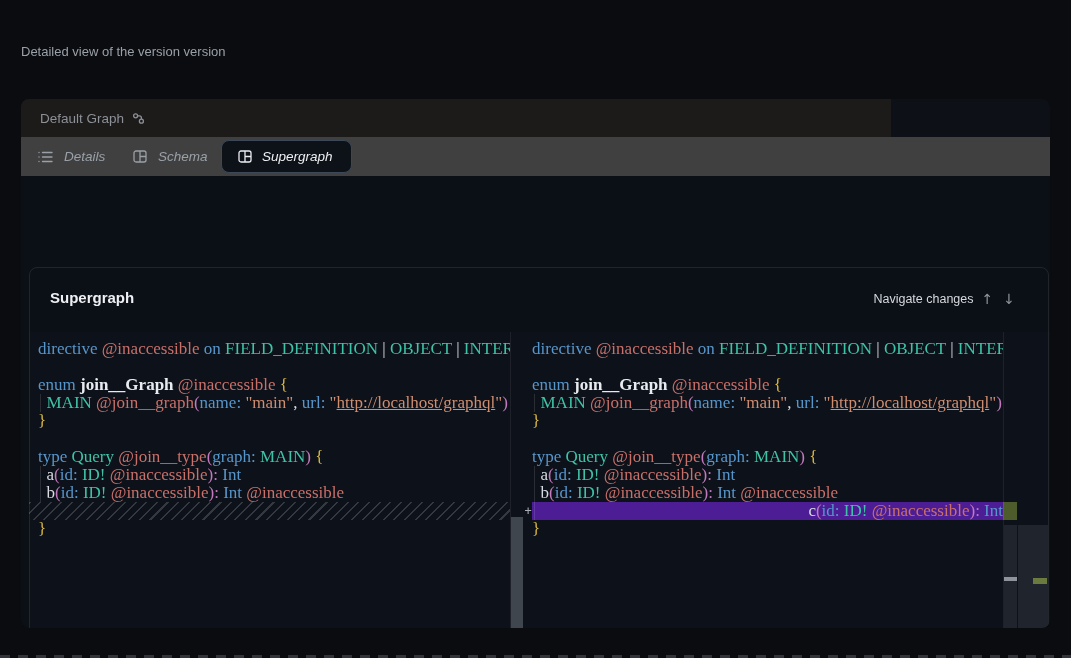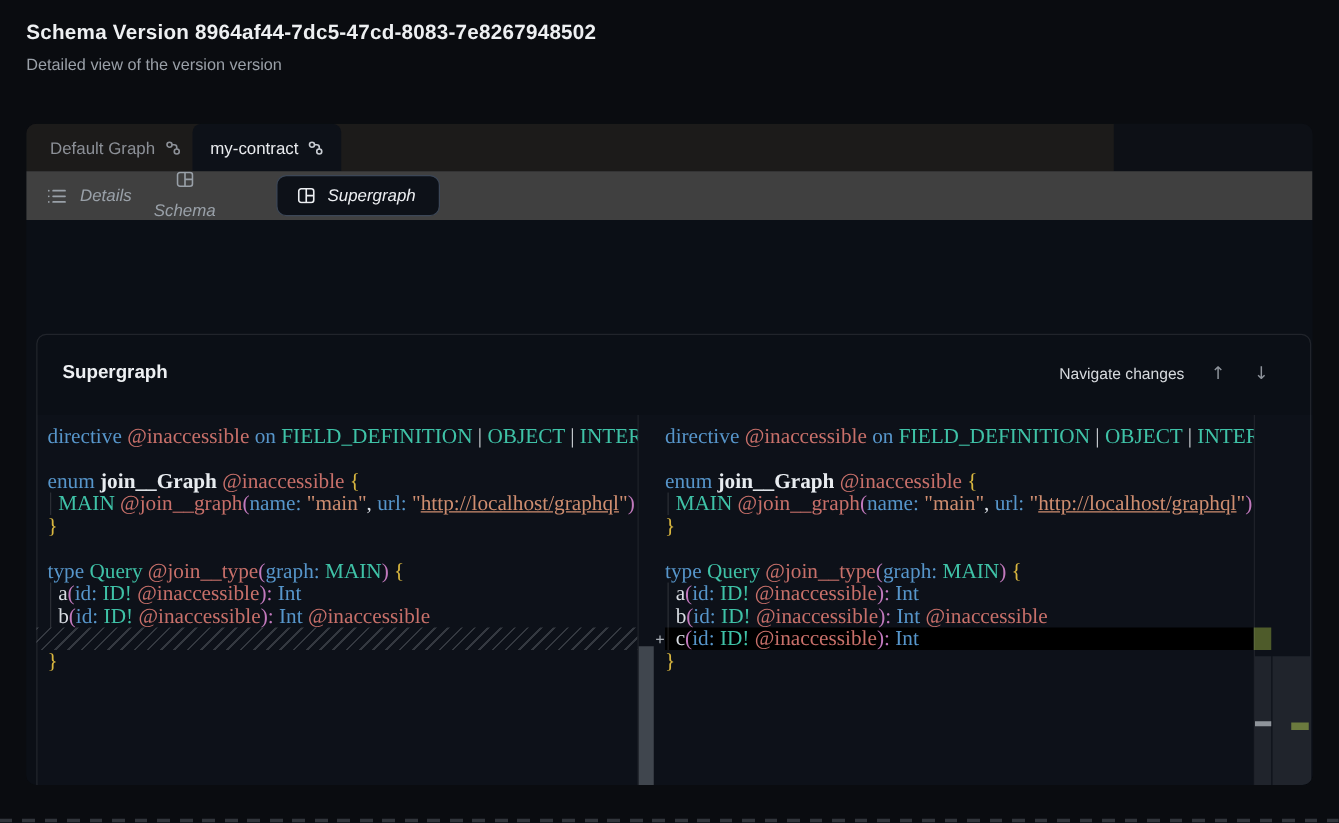--- a/index.html
+++ b/index.html
@@ -16,44 +16,44 @@
   .card { position:absolute; left:21px; top:99px; width:1029px; height:529px; background:#0d1016; border-radius:8px; overflow:hidden; }
 
   .tabstrip { position:absolute; left:0; top:0; width:870px; height:38px; background:#1c1b1a; }
   .tab-inactive { position:absolute; left:0; top:0; height:38px; display:flex; align-items:center; gap:8px; padding-left:19px; color:#8c9097; font-size:13.5px; cursor:pointer; }
   .tab-active { position:absolute; left:133px; top:0; width:119px; height:38px; background:#0d1118; border-radius:7px 7px 0 0; display:flex; align-items:center; justify-content:center; gap:7px; color:#e9ebee; font-size:13.5px; cursor:pointer; }
   .vicon { display:inline-block; flex:0 0 auto; }
 
   .subtabstrip { position:absolute; left:0; top:38px; width:1029px; height:39px; background:#404040;font-style:italic; }
   .subtab { position:absolute; top:0; height:39px; display:flex; align-items:center; gap:11px; color:#99a0a8; font-size:13.5px; cursor:pointer; }
   .subtab-details { left:17px; }
-  .subtab-schema  { left:102px;flex-direction:column; }
+  .subtab-schema  { left:112px; }
   .subtab-btn { position:absolute; left:200px; top:3px; height:33px; width:131px; border:1px solid #3c4757; border-radius:8px; background:#0d1118; display:flex; align-items:center; gap:10px; padding-left:16px; color:#edeff2; font-size:13.5px; cursor:pointer; }
 
   .content { position:absolute; left:0; top:77px; width:1029px; height:452px; background:#0b0f16; }
 
   
   .panel-border { position:absolute; left:8px; top:91px; width:1020px; height:368px; border:1px solid rgba(255,255,255,0.09); border-radius:8px; pointer-events:none; z-index:6; }
   .panel-title { position:absolute; left:29px; top:113px; font-size:15px; font-weight:700; color:#eef0f3; }
-  .nav-changes { position:absolute; right:33px; top:110px; height:26px; display:flex; align-items:center; gap:19px; }
+  .nav-changes { position:absolute; right:33px; top:110px; height:26px; display:flex; align-items:center; gap:6px; }
   .nav-label { font-size:12.5px; color:#d6d9dd; }
   .nav-arrow { background:none; border:none; color:#8e939b; font-size:14px; font-family:"DejaVu Sans", sans-serif; cursor:pointer; line-height:1; padding:2px; }
 
   
   .editor { position:absolute; left:8px; top:156px; width:1022px; height:373px; background:#0d1119; z-index:1; }
   .pane { position:absolute; top:0; height:373px; overflow:hidden; }
   .pane-left  { left:0;     width:481px; }
   .pane-right { left:496px; width:478px; }
   .lines { position:absolute; top:8px; left:0; right:0; }
   .pane-left  .lines { padding-left:9px; }
   .pane-right .lines { padding-left:7px; }
   .code-line { height:18px; line-height:18px; font-family:Liberation Serif, serif; font-size:17px; white-space:pre; color:#d9dde3; }
   .code-line.hatch { background:repeating-linear-gradient(135deg, rgba(190,196,202,0.22) 0 1.5px, transparent 1.5px 7.5px); }
   .pane-left .code-line.hatch { margin-left:-9px; }
-  .code-line.added { background:#000000; }
+  .code-line.added { background:#4c1d95;text-align:right; }
   .added-ext { position:absolute; left:974px; top:170px; width:14px; height:18px; background:#4e5b2a; }
 
   .tok-kw{color:#5796cb;} .tok-dir{color:#c8706a;} .tok-typ{color:#3fc2a7;}
   .tok-name{color:#e8ecf0;font-weight:700;} .tok-str{color:#cf8e70;}
   .tok-url{color:#cf8e70;text-decoration:underline;} .tok-brace{color:#d8b63f;}
   .tok-paren{color:#c279bd;} .tok-pipe{color:#d3d7dc;} .tok-pl{color:#d9dde3;} .tok-arg{color:#5796cb;margin-top:28px;}
 
   .plus-marker { position:absolute; left:492px; top:170px; width:14px; height:18px; line-height:18px; text-align:center; color:#a8aeb5; font-family:"DejaVu Sans Mono", monospace; font-size:12px; z-index:3; }
 
   .guide { position:absolute; width:1px; background:rgba(255,255,255,0.12); z-index:2; }
@@ -69,40 +69,29 @@
   .bottom-dashes { position:absolute; left:0; top:655px; width:1071px; height:3px;
     background:repeating-linear-gradient(90deg, #31353b 0 10px, transparent 10px 18px); }
 
   svg { display:block; }
 </style>
 </head>
 <body>
 
 <div class="page">
 
-  <div class="hdr-title">Schema Version 8964af44-7dc5-47cd-8083-7e8267948502</div>
   <div class="hdr-sub">Detailed view of the version version</div>
 
   <div class="card">
 
     <div class="tabstrip">
       <div class="tab-inactive">
         <span>Default Graph</span>
         <span class="vicon">
           <svg width="13" height="13" viewBox="0 0 13 13" fill="none" stroke="#8c9097" stroke-width="1.3">
-            <circle cx="3.6" cy="3.8" r="2"></circle>
-              <circle cx="9.4" cy="9.2" r="2"></circle>
-              <path d="M5.6 3.8 H7.4 A2 2 0 0 1 9.4 5.8 V7.2"></path>
-          </svg>
-        </span>
-      </div>
-      <div class="tab-active">
-        <span>my-contract</span>
-        <span class="vicon">
-          <svg width="13" height="13" viewBox="0 0 13 13" fill="none" stroke="#c8ccd2" stroke-width="1.3">
             <circle cx="3.6" cy="3.8" r="2"></circle>
               <circle cx="9.4" cy="9.2" r="2"></circle>
               <path d="M5.6 3.8 H7.4 A2 2 0 0 1 9.4 5.8 V7.2"></path>
           </svg>
         </span>
       </div>
     </div>
 
     <div class="subtabstrip">
       <div class="subtab subtab-details">

